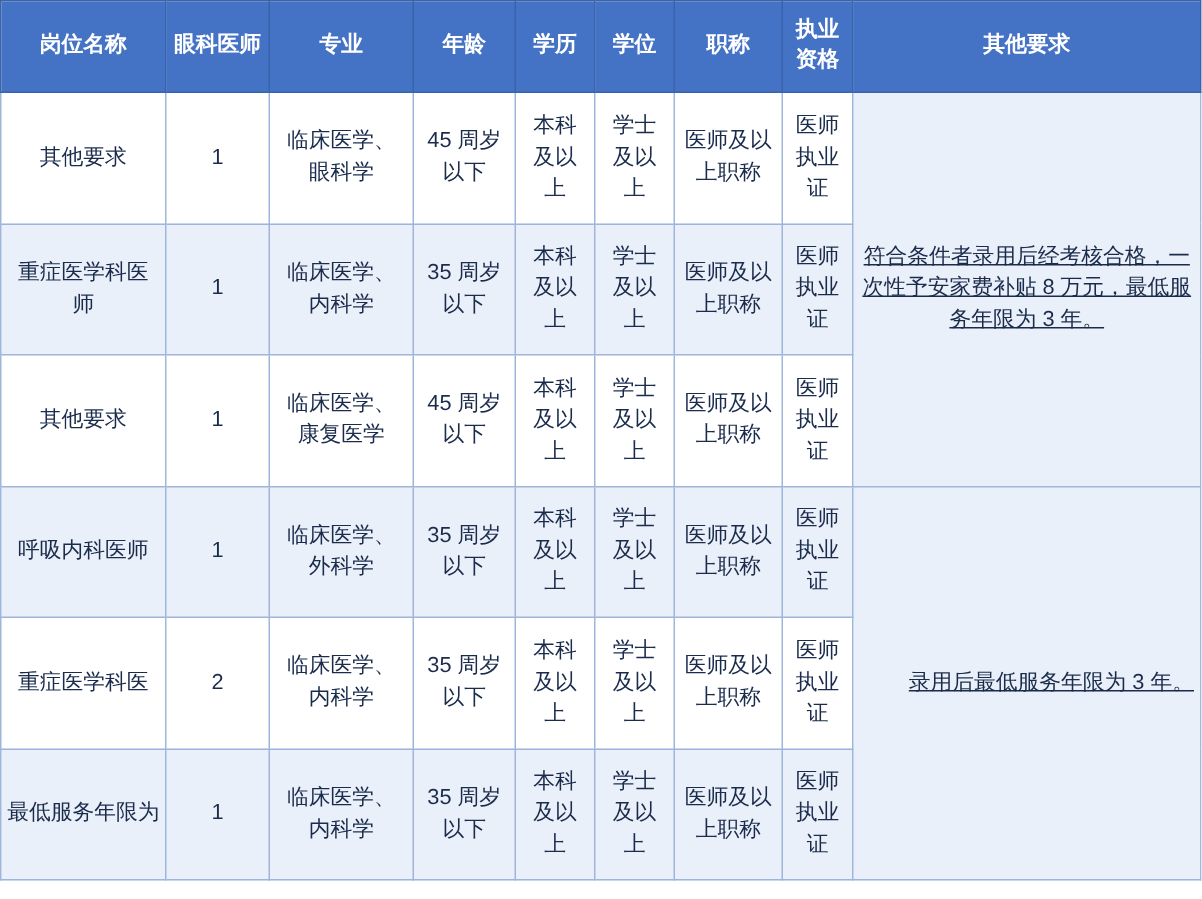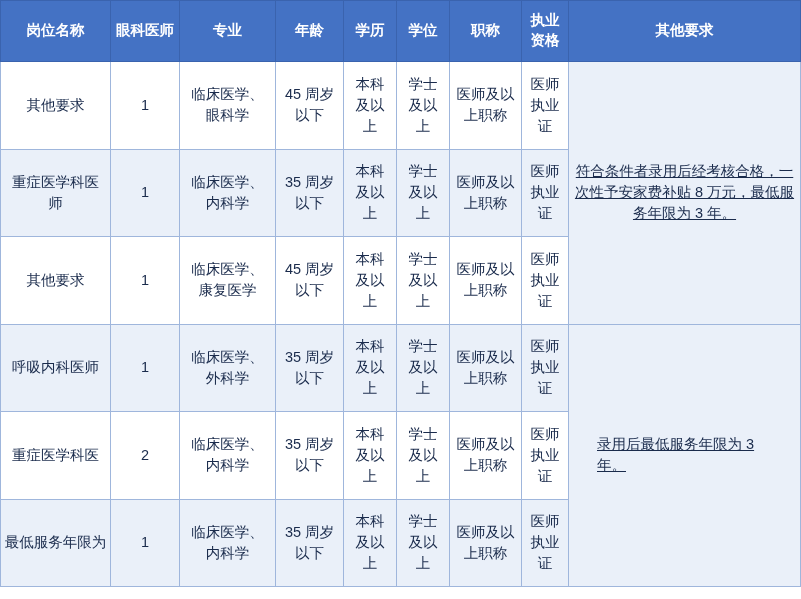--- a/index.html
+++ b/index.html
@@ -62,22 +62,22 @@
   }
   td.cell-other {
     background: #eaf0f9 !important;
     text-align: left;
     padding: 6px 12px;
     line-height: 1.85;
     font-size: 14.5px;
     text-decoration: underline;
   }
   td.cell-other.other-b {
-    text-align: left;
-    padding: 6px 28px;
+    text-align: right;
+    padding: 6px 4px;
     margin-top: 16px;
   }
   .nowrap-lines {
     white-space: pre-line;
   }
 </style>
 </head>
 <body>
 
 <table class="job-table">

